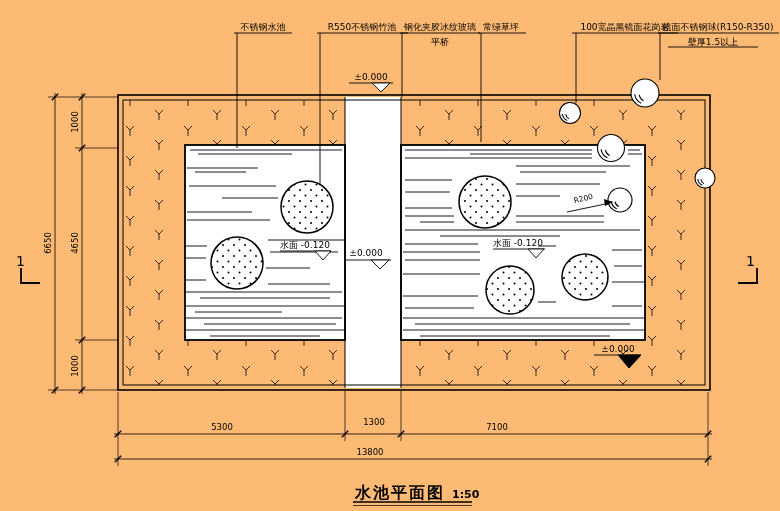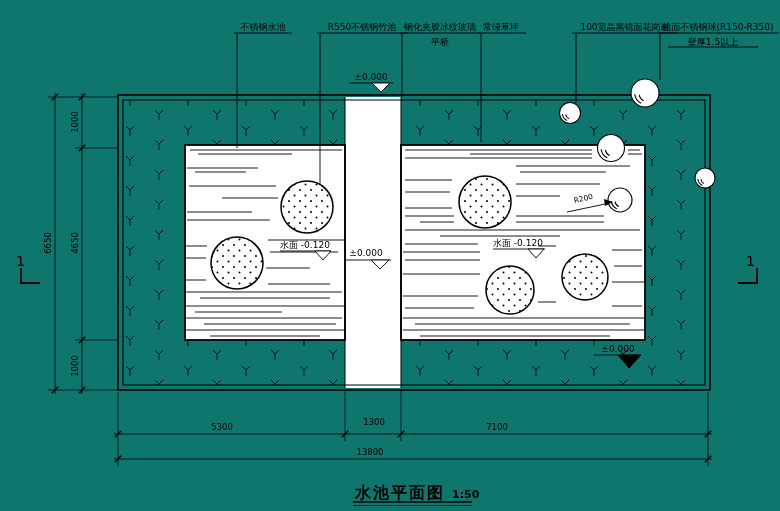--- a/index.html
+++ b/index.html
@@ -1,16 +1,16 @@
 <!DOCTYPE html>
 <html><head>
 <meta charset="utf-8">
 <style>
   html,body{margin:0;padding:0;background:#fff;}
-  .canvas{position:relative;width:780px;height:511px;background:#0f766e;overflow:hidden;
+  .canvas{position:relative;width:780px;height:511px;background:#fdba74;overflow:hidden;
           font-family:"DejaVu Sans",sans-serif;}
   svg{position:absolute;left:0;top:0;}
   svg text{fill:#000;font-family:"DejaVu Sans",sans-serif;}
   .callout{font-size:9px;}
   .dimtxt{font-size:8.5px;}
   .lvltxt{font-size:9px;}
   .sectxt{font-size:14px;}
   .titletxt{font-size:16px;font-weight:bold;letter-spacing:2px;}
   .scaletxt{font-size:11px;font-weight:bold;}
 </style>

